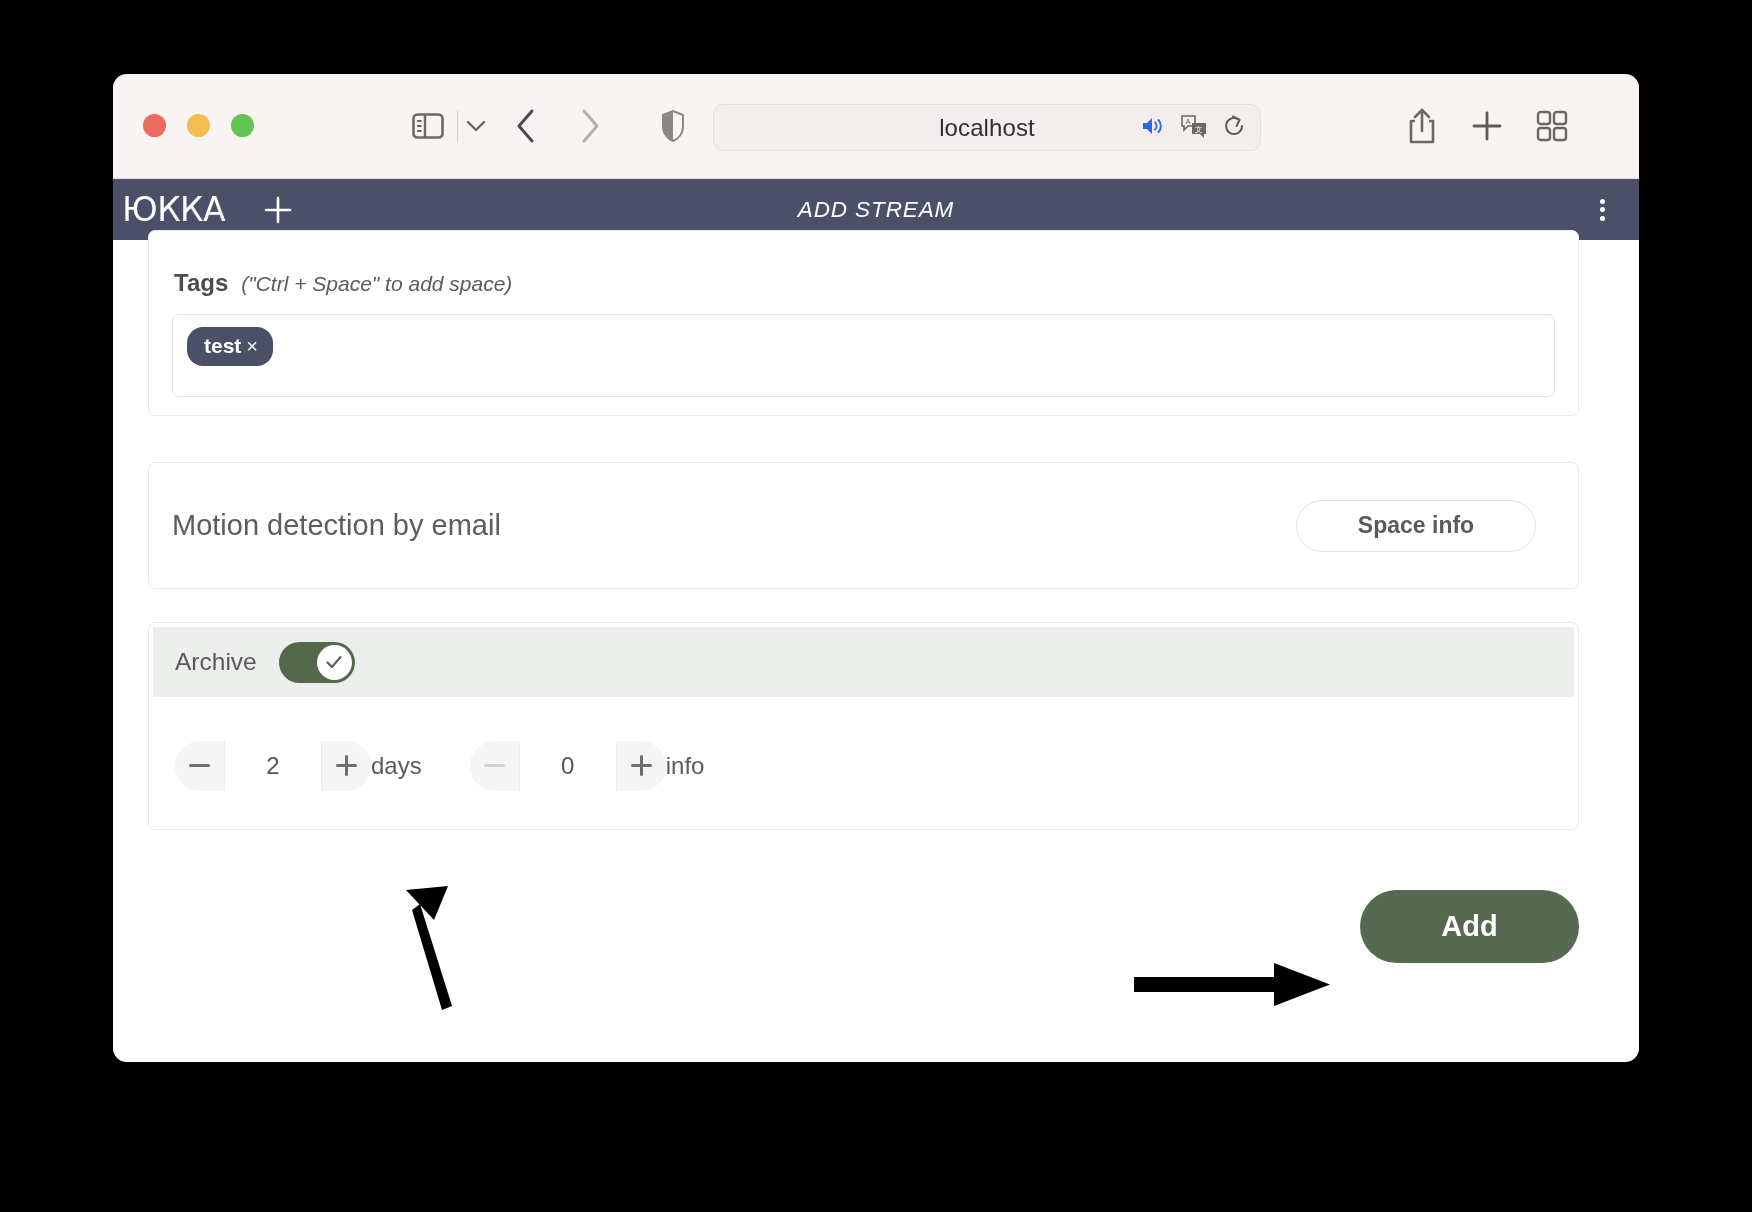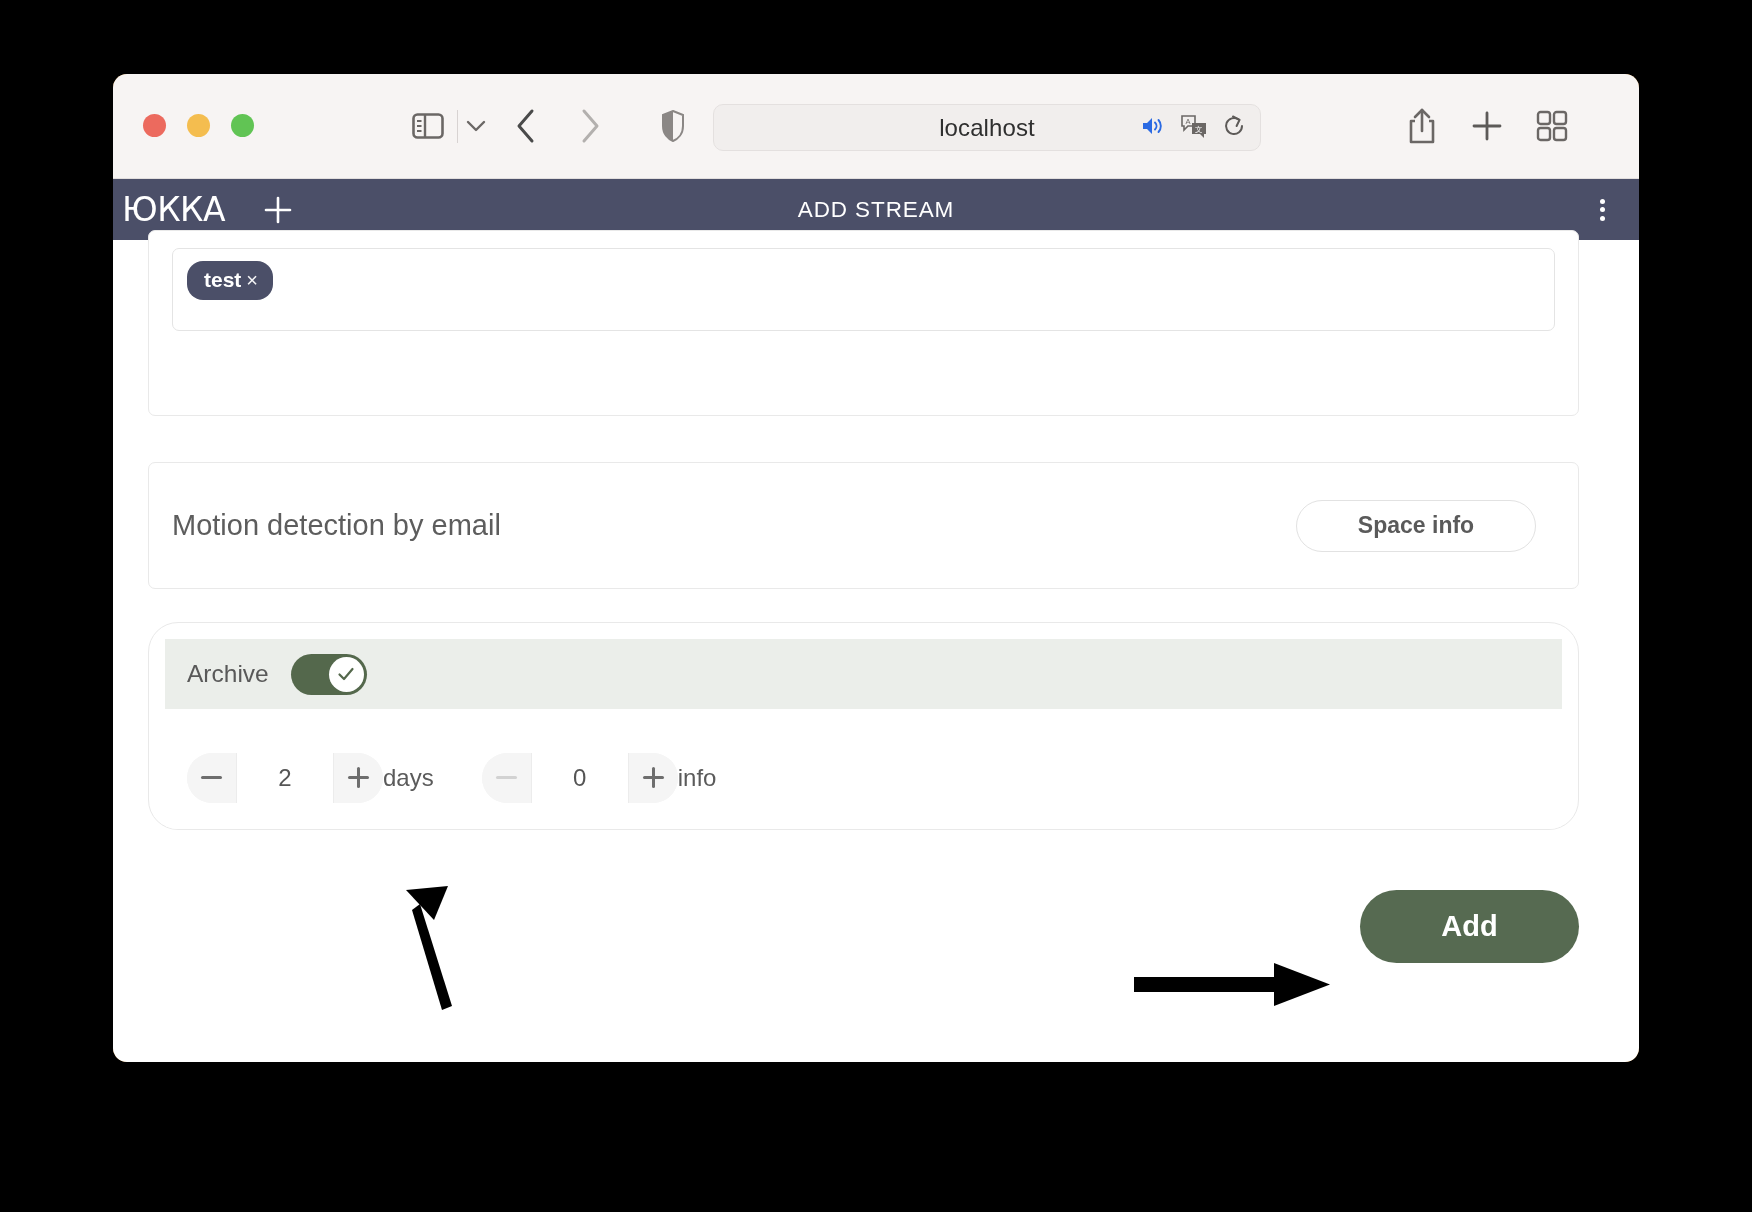--- a/index.html
+++ b/index.html
@@ -114,20 +114,21 @@
     width: 30px; height: 30px;
     position: relative;
   }
   #app-title {
     position: absolute;
     left: 0; right: 0;
     text-align: center;
     font-size: 22.5px;
     color: #ffffff;
     letter-spacing: 0.9px;
+    font-style: italic;
   }
   #app-menu-button {
     position: absolute;
     right: 26px;
     top: 50%;
     transform: translateY(-50%);
     width: 22px; height: 30px;
     display: flex;
     flex-direction: column;
     align-items: center;
@@ -229,22 +230,21 @@
     cursor: pointer;
   }
 
   
   #archive-card {
     position: absolute;
     left: 35px; top: 382px;
     width: 1431px;
     height: 208px;
     overflow: hidden;
-    padding: 16px;
-    border-radius: 30px;
+    padding: 4px;
   }
   #archive-header {
     height: 70px;
     background: #ebeeea;
     display: flex;
     align-items: center;
     padding-left: 22px;
     gap: 22px;
   }
   #archive-label {
@@ -479,20 +479,24 @@
     <div id="app-menu-button">
       <span class="kebab-dot"></span>
       <span class="kebab-dot"></span>
       <span class="kebab-dot"></span>
     </div>
   </div>
 
   <div id="page-body">
 
     <div id="tags-card" class="card">
+      <div id="tags-label-row">
+        <span id="tags-label">Tags</span>
+        <span id="tags-hint">("Ctrl + Space" to add space)</span>
+      </div>
       <div id="tags-input-box">
         <span class="tag-chip">
           <span>test</span>
           <span class="tag-chip-x">×</span>
         </span>
       </div>
     </div>
 
     <div id="motion-card" class="card">
       <span id="motion-label">Motion detection by email</span>

